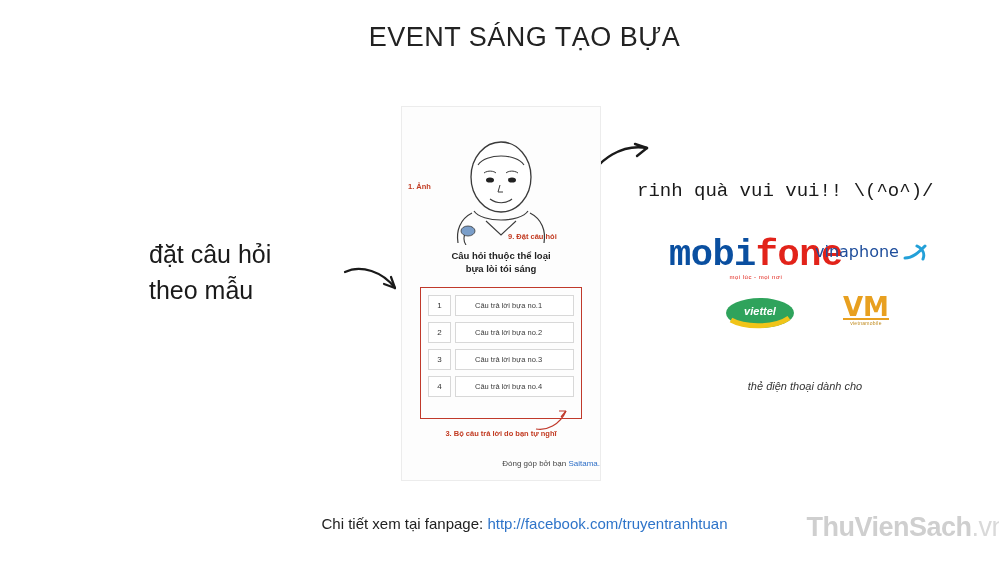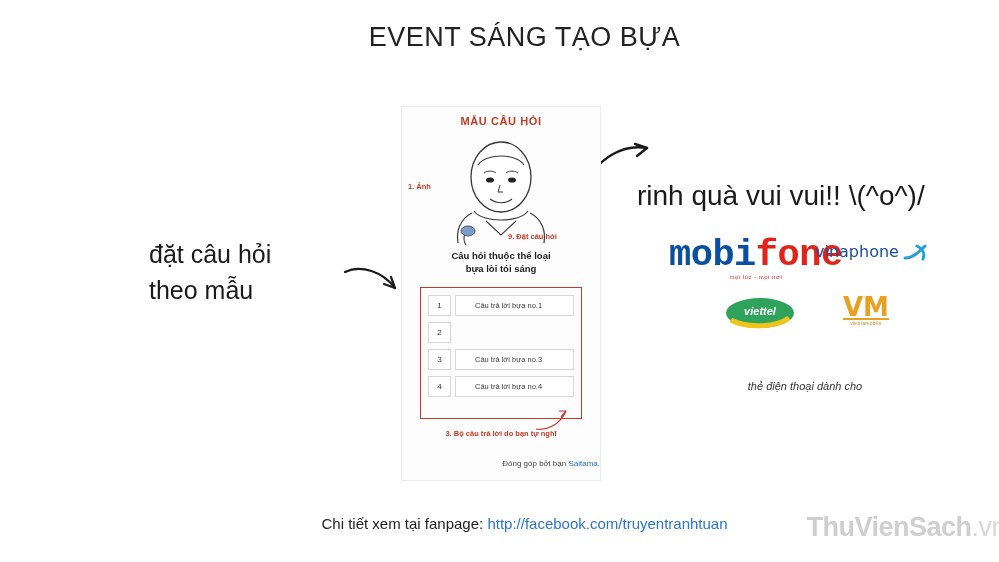--- a/index.html
+++ b/index.html
@@ -60,23 +60,24 @@
     top: 140px;
     width: 72px;
     height: 52px;
   }
 
   
   .right-caption {
     position: absolute;
     left: 612px;
     top: 180px;
-    font-size: 28px;
+    font-size: 19px;
     color: #1a1a1a;
     white-space: nowrap;
+    font-family: Liberation Mono, monospace;
   }
 
   
   .card {
     position: absolute;
     left: 376px;
     top: 106px;
     width: 198px;
     height: 373px;
     background: #fdfdfd;
@@ -286,21 +287,20 @@
   </svg>
 
   <svg class="arrow-right" viewBox="0 0 72 52">
     <path d="M4 48 C 16 16, 44 4, 66 8" stroke="#1a1a1a" stroke-width="2.4" fill="none" stroke-linecap="round"></path>
     <path d="M66 8 L 54 4 M66 8 L 56 16" stroke="#1a1a1a" stroke-width="2.4" fill="none" stroke-linecap="round"></path>
   </svg>
 
   <div class="right-caption">rinh quà vui vui!! \(^o^)/</div>
 
   <div class="card">
-    <div class="card-title">MẪU CÂU HỎI</div>
 
     <svg class="face-wrap" viewBox="0 0 118 110">
       <ellipse cx="59" cy="42" rx="30" ry="35" fill="#ffffff" stroke="#3a3a3a" stroke-width="1.3"></ellipse>
       <path d="M36 30 C 44 18, 74 18, 82 30" stroke="#3a3a3a" stroke-width="1.1" fill="none"></path>
       <ellipse cx="48" cy="45" rx="4" ry="2.6" fill="#222"></ellipse>
       <ellipse cx="70" cy="45" rx="4" ry="2.6" fill="#222"></ellipse>
       <path d="M42 38 C 46 35, 52 36, 54 38" stroke="#3a3a3a" stroke-width="1" fill="none"></path>
       <path d="M64 38 C 66 36, 72 35, 76 38" stroke="#3a3a3a" stroke-width="1" fill="none"></path>
       <path d="M58 50 L 56 57 L 61 57" stroke="#3a3a3a" stroke-width="1" fill="none"></path>
       <path d="M48 64 C 55 69, 64 69, 70 64" stroke="#3a3a3a" stroke-width="1.1" fill="none"></path>
@@ -320,20 +320,21 @@
       <div>bựa lòi tói sáng</div>
     </div>
 
     <div class="answers">
       <div class="ans-row">
         <div class="ans-num">1</div>
         <div class="ans-text">Câu trả lời bựa no.1</div>
       </div>
       <div class="ans-row">
         <div class="ans-num">2</div>
+        <div class="ans-text">Câu trả lời bựa no.2</div>
       </div>
       <div class="ans-row">
         <div class="ans-num">3</div>
         <div class="ans-text">Câu trả lời bựa no.3</div>
       </div>
       <div class="ans-row">
         <div class="ans-num">4</div>
         <div class="ans-text">Câu trả lời bựa no.4</div>
       </div>
     </div>

